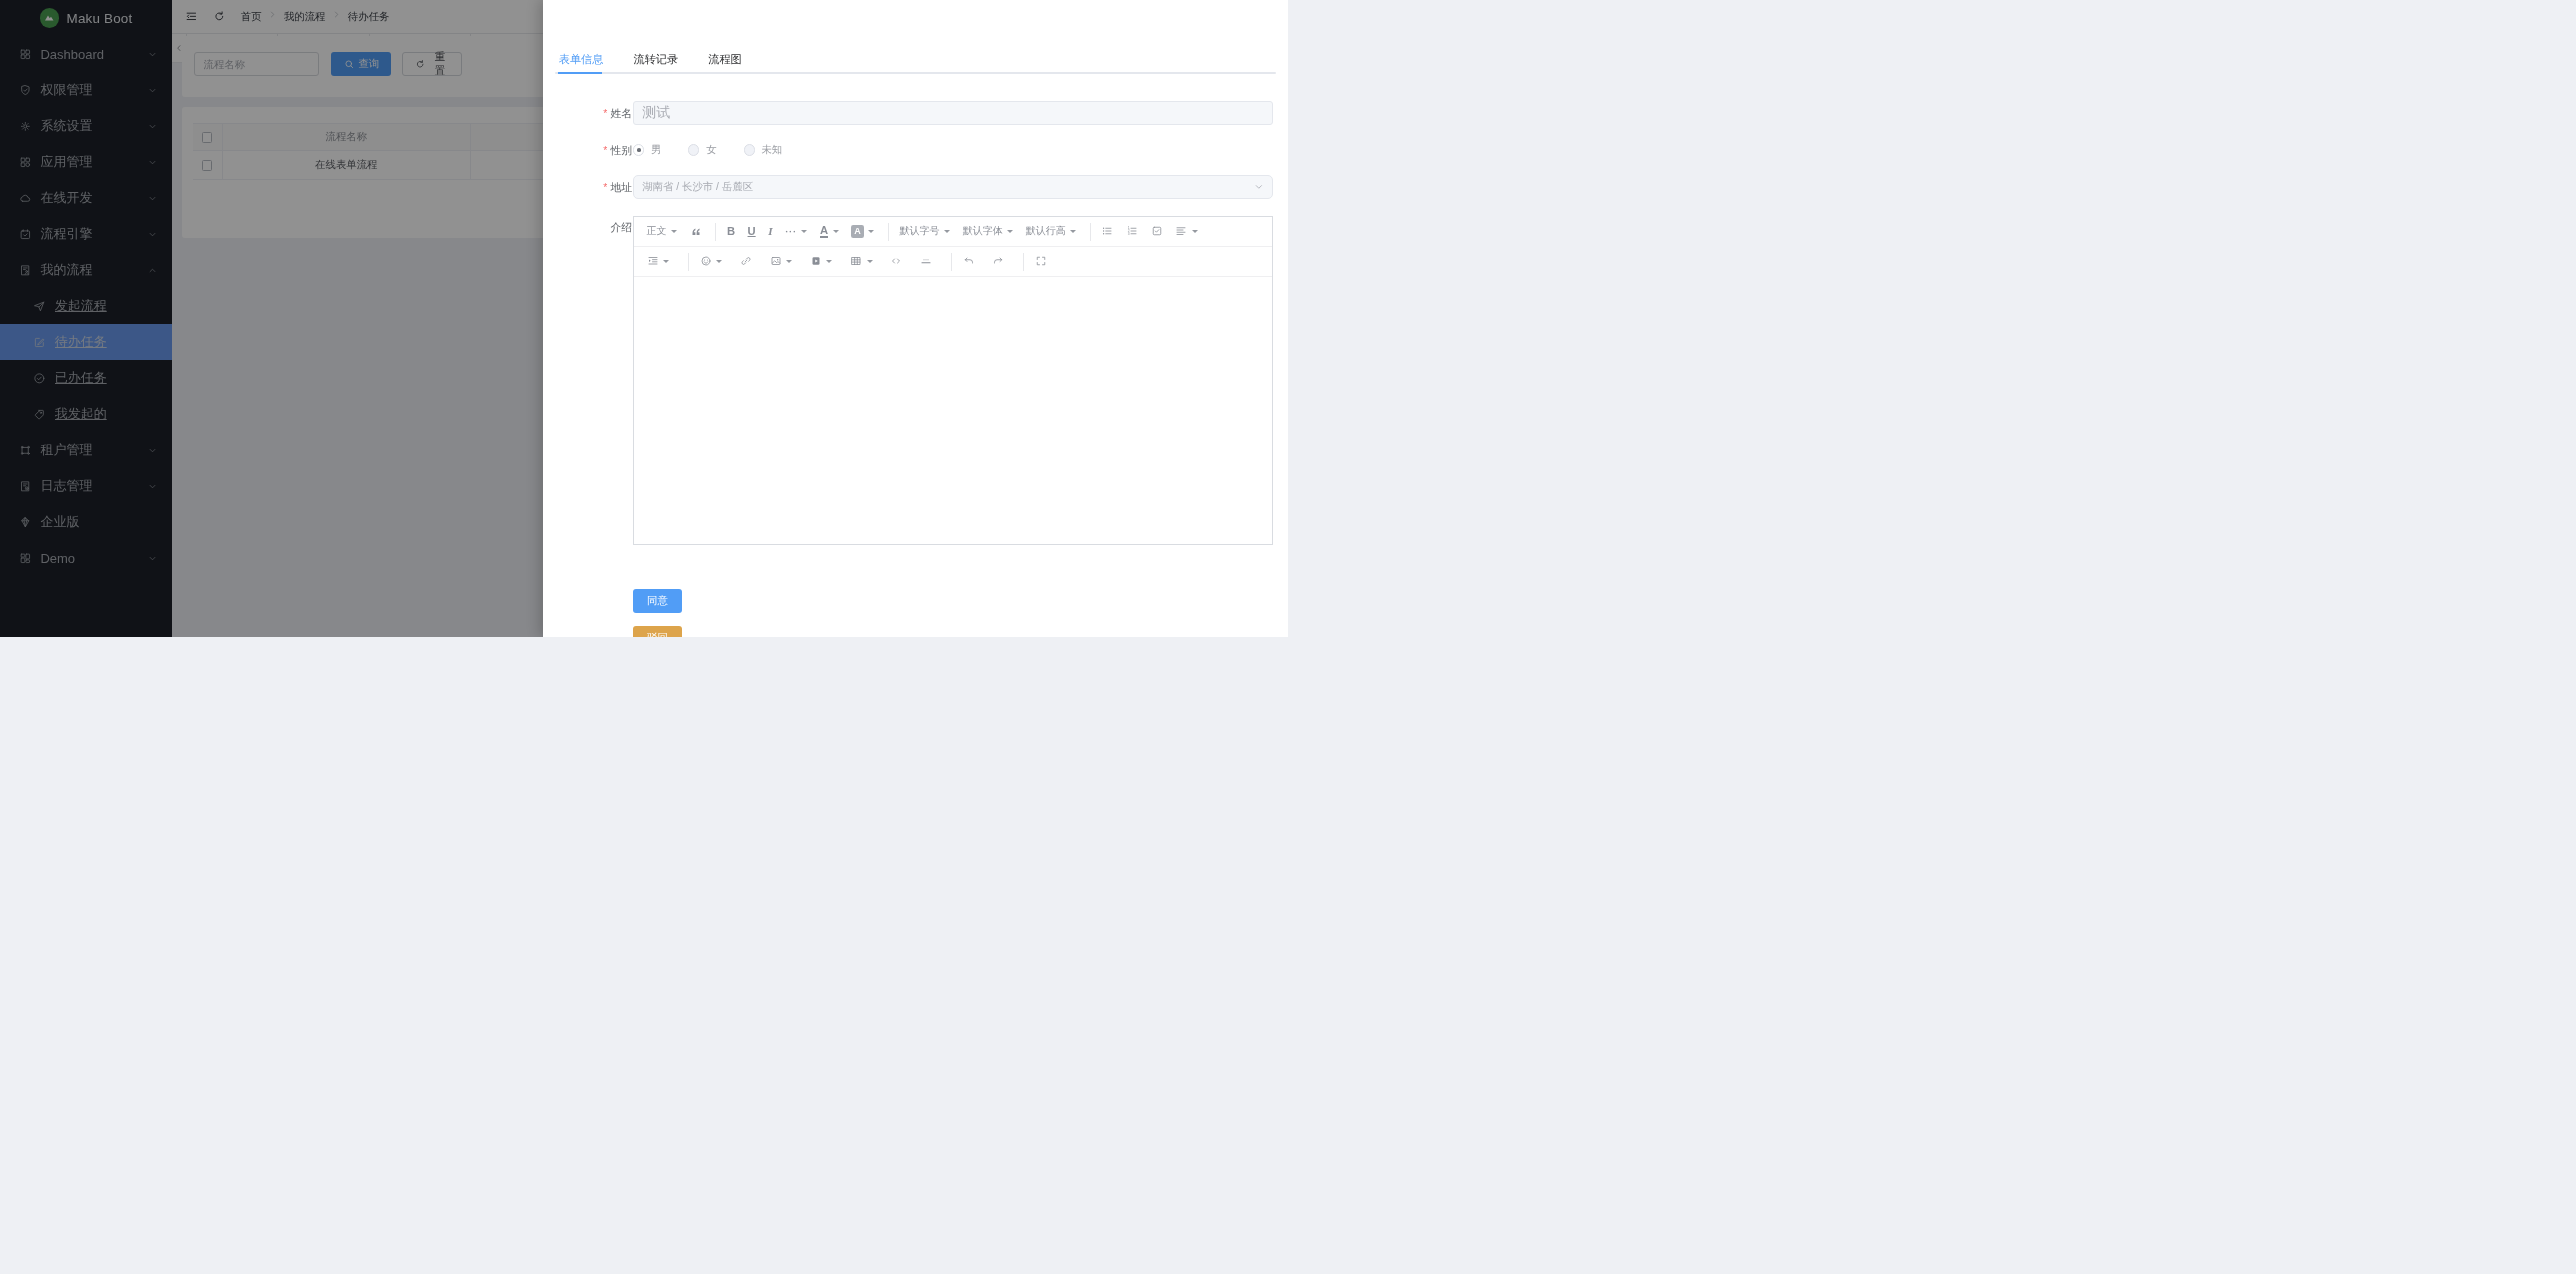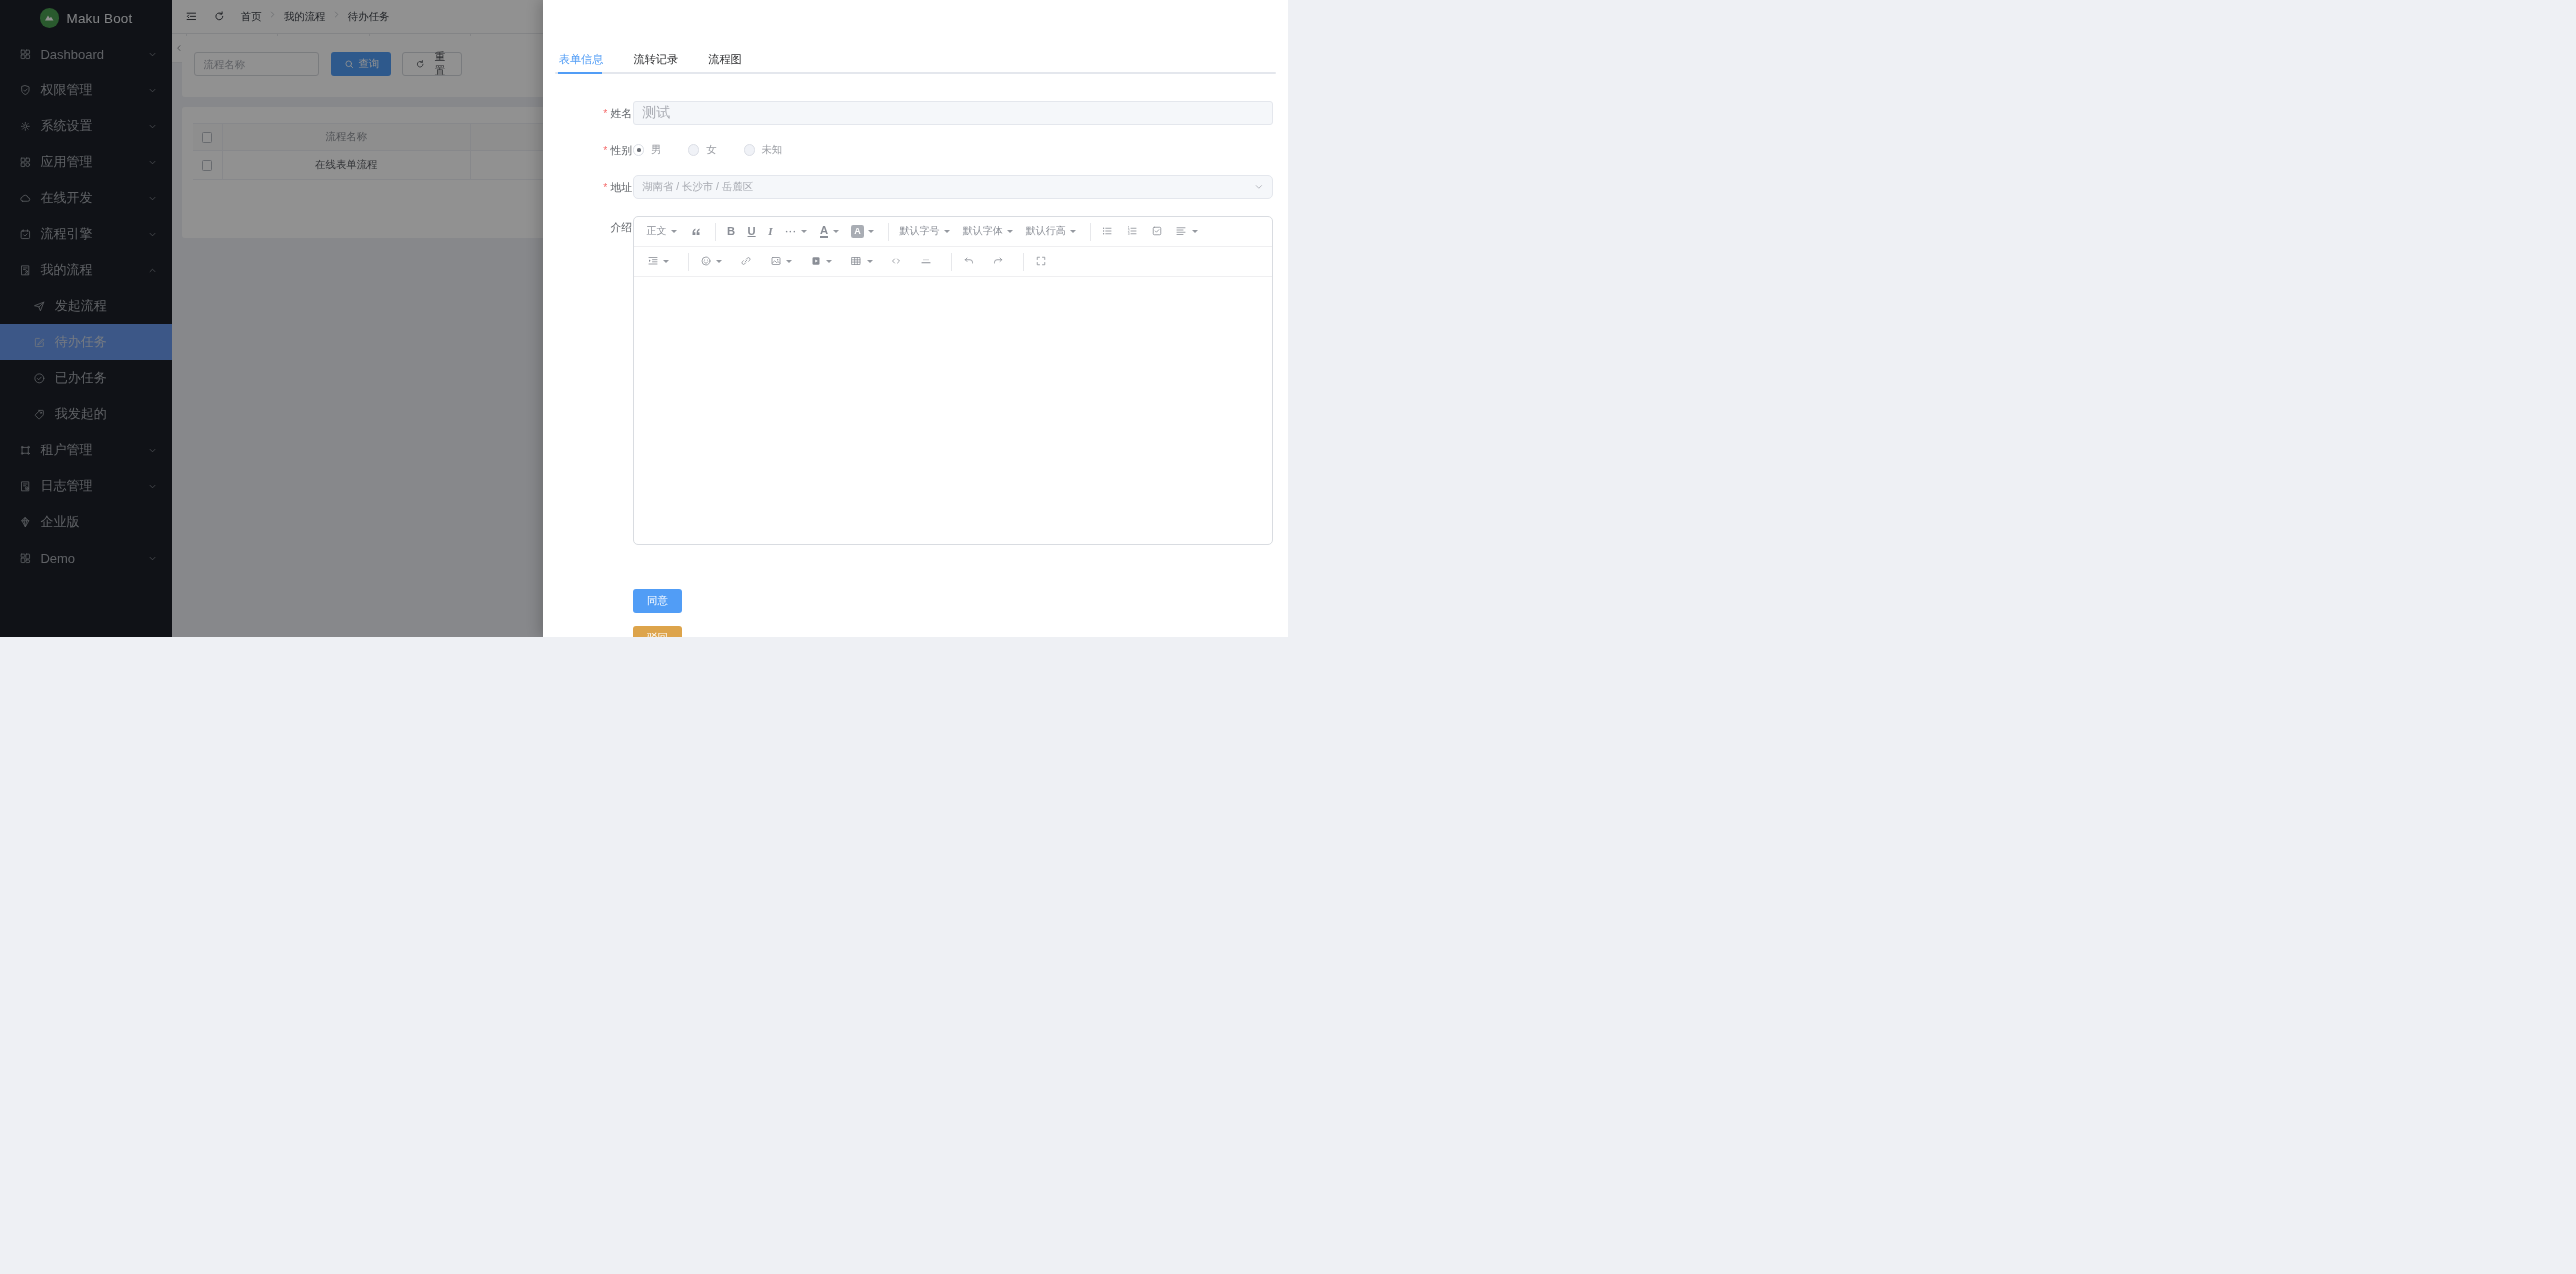--- a/index.html
+++ b/index.html
@@ -13,21 +13,21 @@
   .logo-badge { width:19.4px; height:19.4px; border-radius:50%; background:#4a9e52; display:flex; align-items:center; justify-content:center; }
   .logo-badge svg { width:12px; height:12px; }
   .logo-text { color:#e2e4e8; font-size:13.4px; letter-spacing:0.2px; }
   .menu { position:absolute; top:36px; left:0; right:0; }
   .mi { height:36px; display:flex; align-items:center; padding:0 15px 0 18.7px; color:#a6aab1; font-size:13px; cursor:pointer; }
   .mi .ic { width:12.7px; height:12.7px; margin-right:9px; flex:none; color:#9da1a9; }
   .mi .ic svg { width:12.7px; height:12.7px; display:block; }
   .mi .lbl { flex:1; white-space:nowrap; overflow:hidden; }
   .mi .chev { width:9px; height:9px; color:#8d9199; }
   .mi .chev svg { width:9px; height:9px; display:block; }
-  .mi.sub { padding-left:33px; }
+  .mi.sub { padding-left:33px;text-decoration:underline; }
   .mi.active { background:var(--sidebar-active); color:#cdd6e4; }
   .mi.active .ic { color:#c4cedd; }
 
   
   .main { position:absolute; left:172px; top:0; right:0; bottom:0; background:#eef0f4; }
   .topbar { position:absolute; left:0; top:0; right:0; height:33px; background:#fff; display:flex; align-items:center; padding-left:13.4px; }
   .tb-ic { width:12.7px; height:12.7px; color:#33363c; margin-right:15px; cursor:pointer; }
   .tb-ic svg { width:12.7px; height:12.7px; display:block; }
   .breadcrumb { display:flex; align-items:flex-start; font-size:10.4px; color:#3f434a; }
   .breadcrumb .bc-sep { width:9px; height:9px; margin:0 6.7px; color:#b7bac0; }
@@ -85,21 +85,21 @@
   .dis-select .sel-chev { margin-left:auto; width:9.7px; height:9.7px; color:#a8abb2; }
   .dis-select .sel-chev svg { width:9.7px; height:9.7px; display:block; }
 
   .radio-group { display:flex; align-items:center; gap:27px; height:24px; }
   .radio-opt { display:flex; align-items:center; gap:6.7px; font-size:10.4px; color:#9a9da3; cursor:pointer; }
   .radio-circ { width:11.2px; height:11.2px; border-radius:50%; border:0.7px solid #dcdfe6; background:#f0f2f7; position:relative; }
   .radio-opt.checked .radio-circ { background:#fff; }
   .radio-opt.checked .radio-circ::after { content:""; position:absolute; left:3px; top:3px; width:3.7px; height:3.7px; border-radius:50%; background:#6b6f76; }
 
   
-  .editor { position:absolute; left:90px; top:216px; width:640px; height:329px; border:0.7px solid #d9dce1; border-radius:5px; background:#fff; }
+  .editor { position:absolute; left:90px; top:216px; width:640px; height:329px; border:0.7px solid #d9dce1; border-radius:0; background:#fff; }
   .tb-row { height:30px; display:flex; align-items:center; padding:0 10.4px; border-bottom:0.7px solid #efeff1; }
   .tb-btn { height:19.4px; display:inline-flex; align-items:center; justify-content:center; color:#8a8e96; margin-right:8.2px; cursor:pointer; padding:0 2.2px; }
   .tb-btn svg { width:12px; height:12px; display:block; }
   .tb-btn .g { font-size:11.2px; font-weight:bold; }
   .tb-btn .g.u { text-decoration:underline; }
   .tb-btn .g.i { font-style:italic; font-family:"Liberation Serif",serif; font-weight:600; }
   .tb-btn .g.more { font-weight:bold; letter-spacing:0.7px; font-size:9.7px; }
   .tb-btn .g.acolor { border-bottom:2.2px solid #8a8e96; line-height:10.4px; }
   .tb-btn .g.ablock { background:#a9adb4; color:#fff; width:12.7px; height:12.7px; border-radius:2.2px; display:inline-flex; align-items:center; justify-content:center; font-size:9px; }
   .tb-txt { font-size:10px; color:#8a8e96; }

